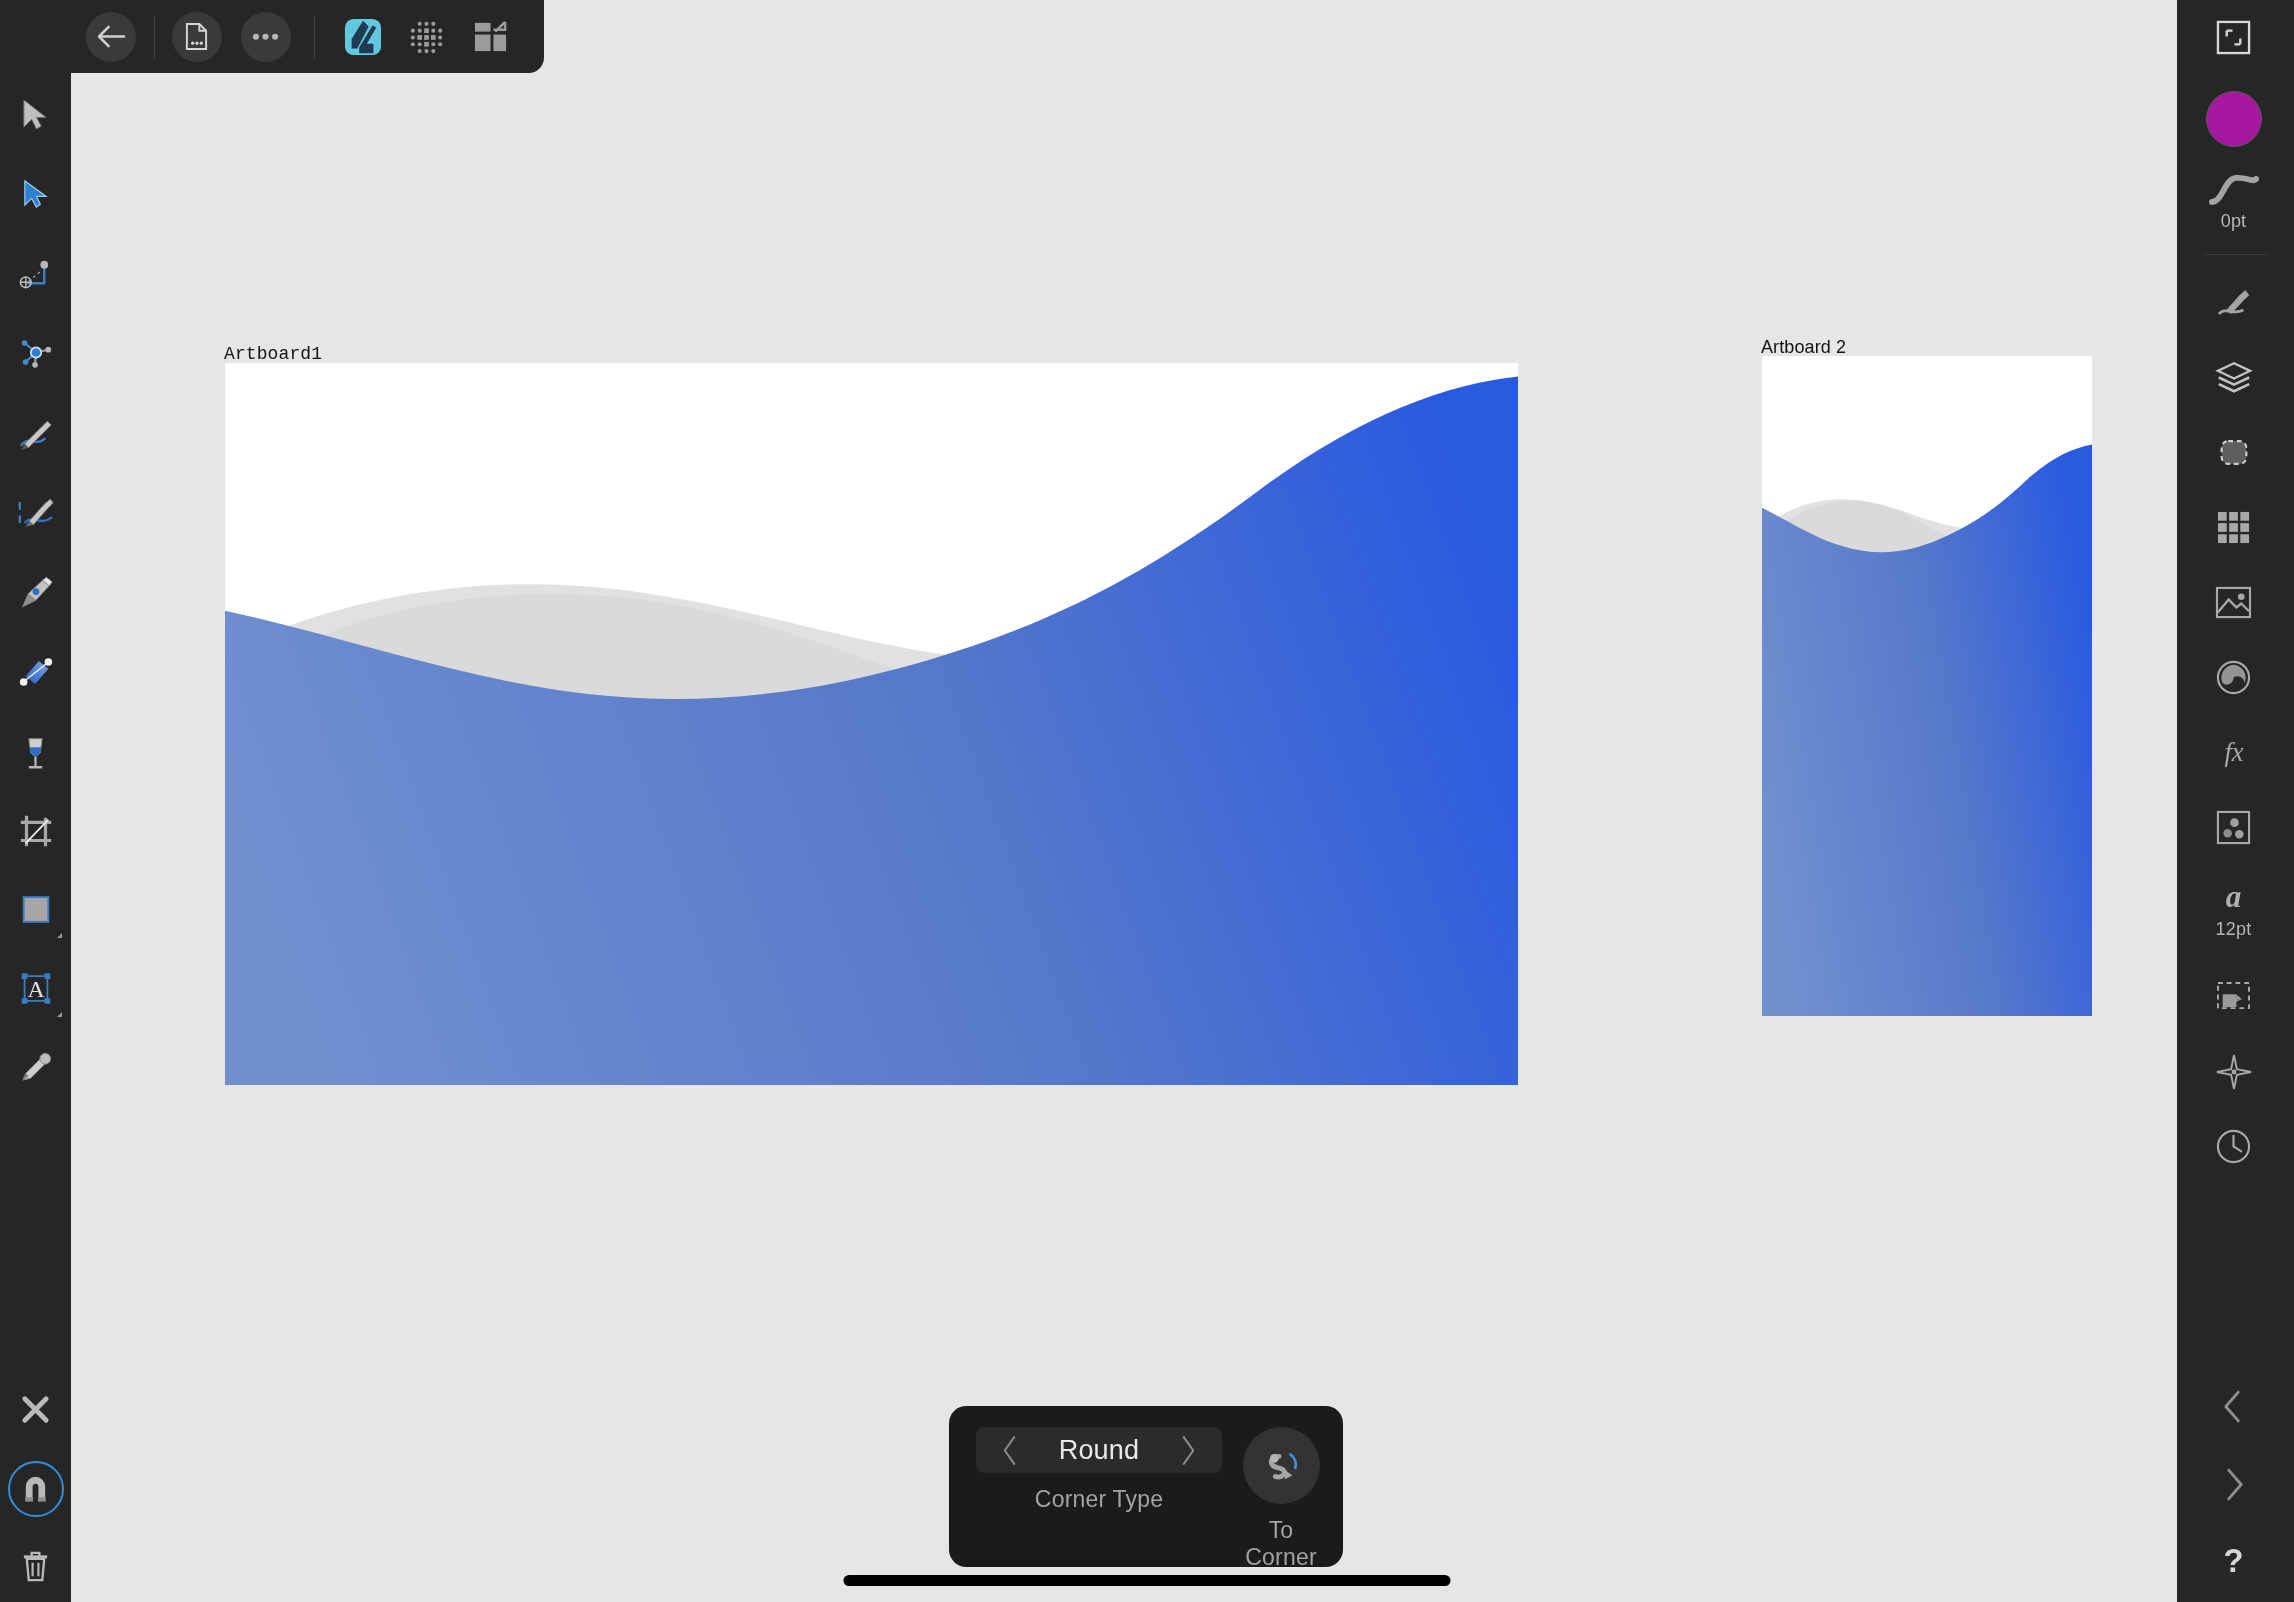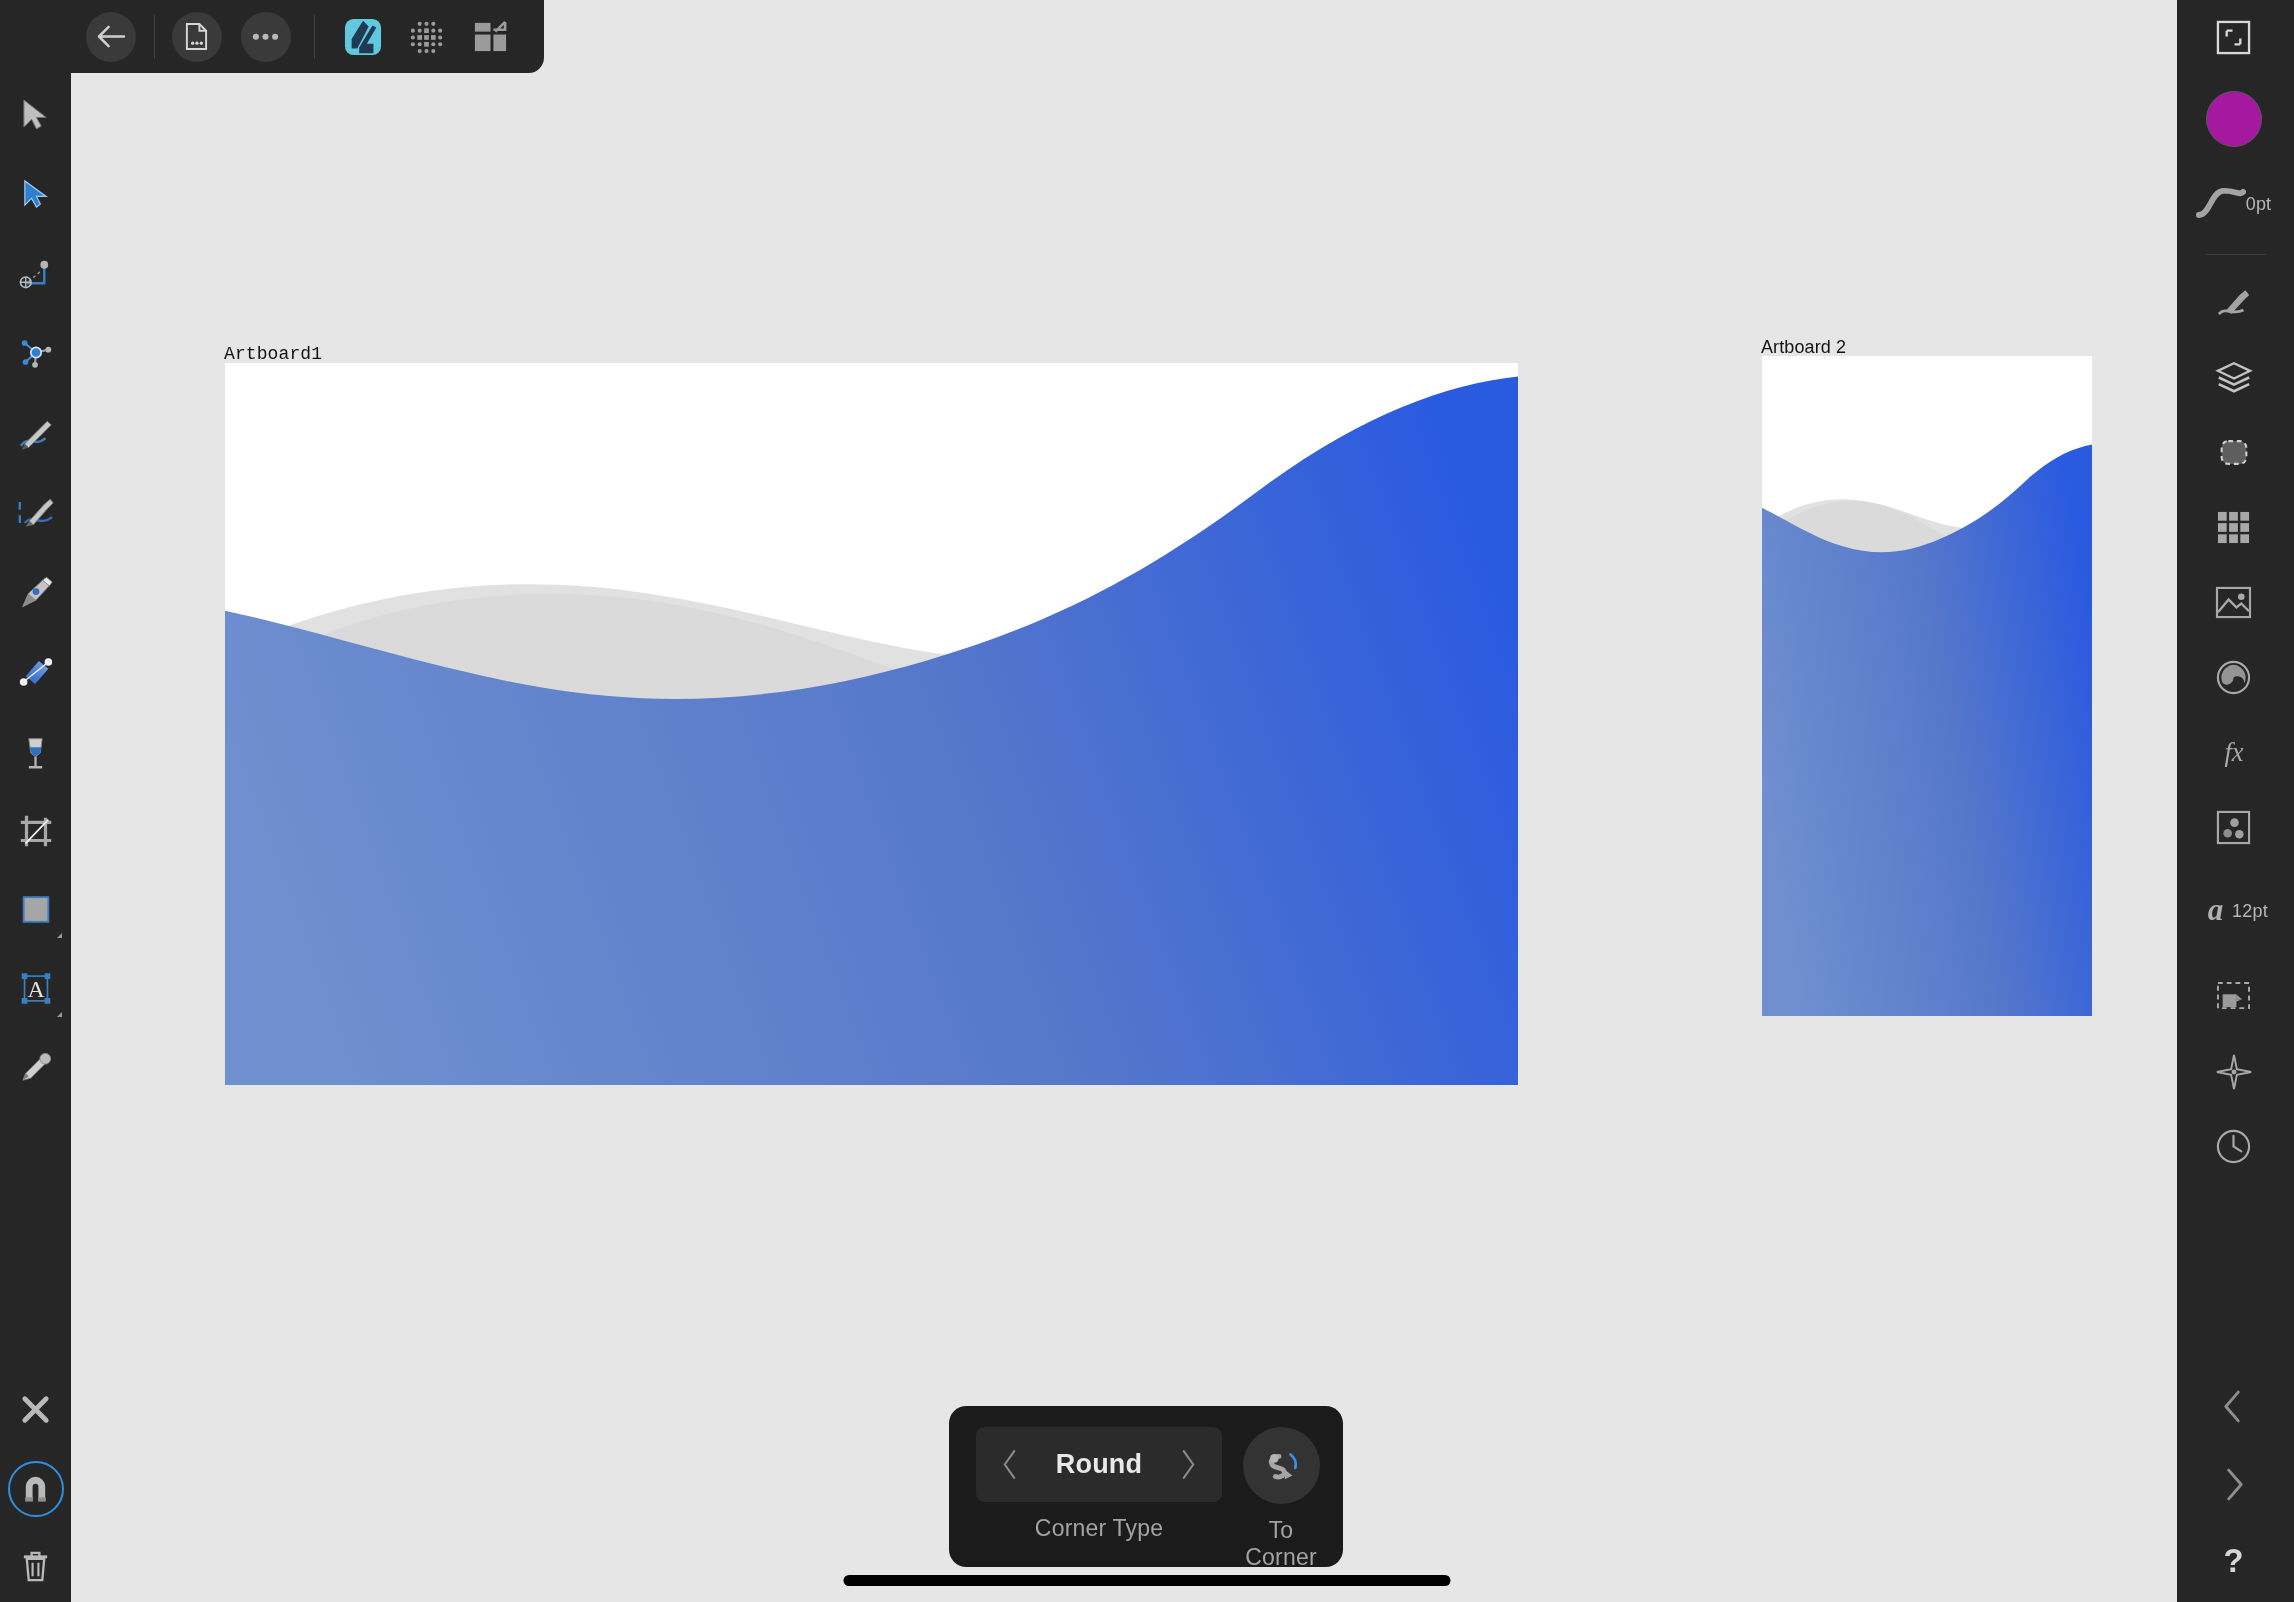--- a/index.html
+++ b/index.html
@@ -80,21 +80,21 @@
   }
 
   
   #right-rail{
     position:absolute; right:0; top:0; width:117px; height:1602px;
     background:#262626;
     z-index:20;
   }
   #right-rail .ritem{
     position:absolute; left:0; width:113px;
-    display:flex; align-items:center; justify-content:center;
+    display:flex; flex-direction:column; align-items:center; justify-content:center;
   }
   .r-label{ font-size:18px; color:#b7b7b7; margin-top:4.8px; letter-spacing:0.2px; }
   .r-divider{
     position:absolute; left:29px; width:60px; height:1px; background:#3d3d3d;
   }
   .swatch{
     width:56px; height:56px; border-radius:50%;
     background:#a5189f;
     border:1px solid #5a5a5a;
   }
@@ -105,25 +105,24 @@
     left:949px; top:1406px; width:394px; height:161px;
     background:#1b1b1b;
     border-radius:17.3px;
     z-index:40;
     display:flex; align-items:flex-start;
   }
   #corner-type-group{
     position:absolute; left:27px; top:21px; width:246px;
   }
   #corner-stepper{
-    width:246px; height:75px;
+    width:246px; height:46px;
     background:#2b2b2b; border-radius:8.6px;
     display:flex; align-items:center; justify-content:space-between;
     padding:0 24px;
-    font-weight:bold;
   }
   #corner-stepper .stepper-value{
     flex:1; text-align:center;
     font-size:27px; color:#e9e9e9; letter-spacing:0.2px;
   }
   .chev{ width:19px; height:33px; display:block; cursor:pointer; }
   .ctx-caption{
     margin-top:12.5px; text-align:center;
     font-size:23px; color:#a3a3a3; letter-spacing:0.2px;
   }

